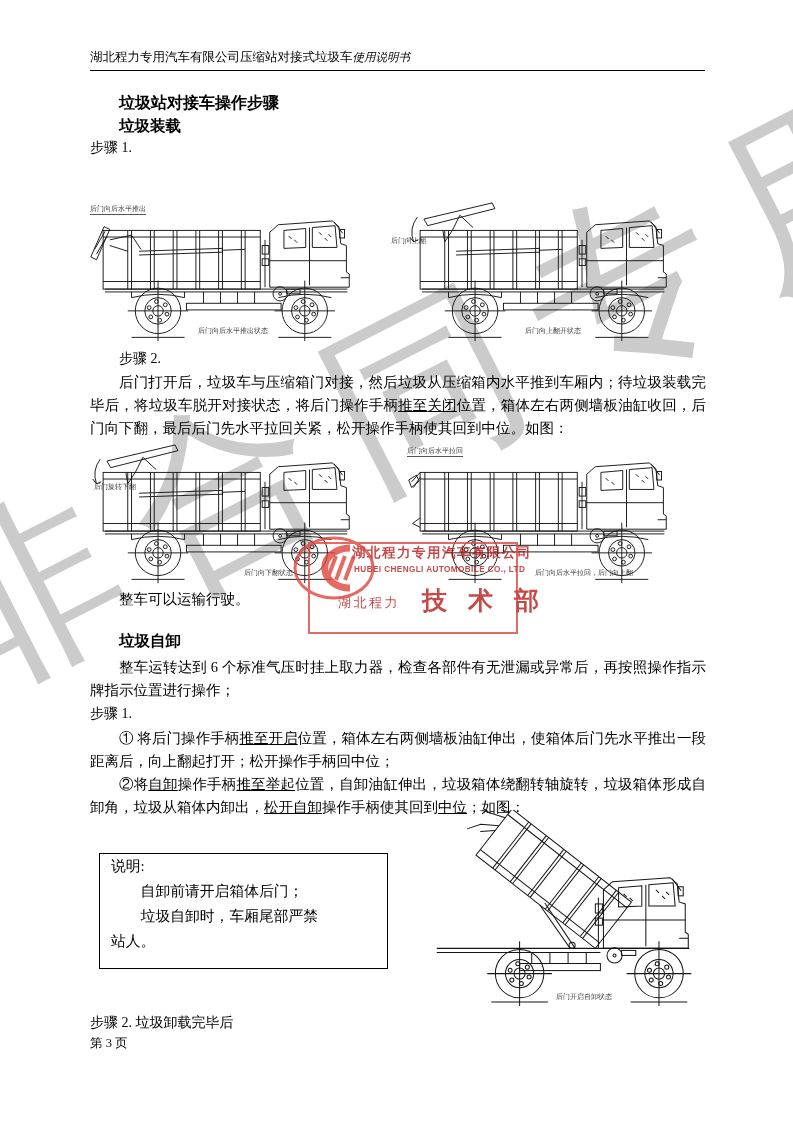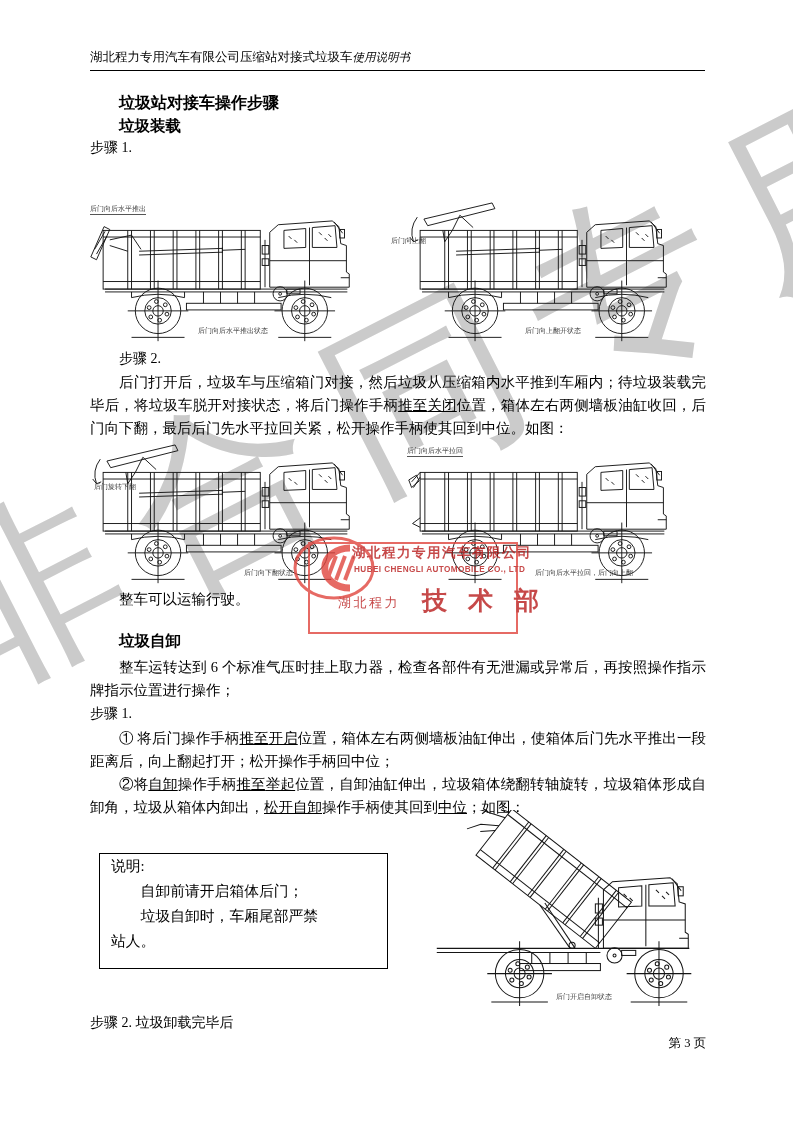--- a/index.html
+++ b/index.html
@@ -31,21 +31,21 @@
      padding:0 11px 14px 11px;font-size:14.8px;line-height:25px;z-index:2;}
   .notebox .i2{text-indent:2em;}
   
   .stamp{left:292px;top:528px;width:236px;height:112px;z-index:4;opacity:.8;
      color:#b91c1c;font-family:"Liberation Sans",sans-serif;}
   .stamp .rect{position:absolute;left:16px;top:14px;width:206px;height:88px;border:2px solid #e0453e;}
   .stamp .cn{position:absolute;left:60px;top:16px;font-size:13.5px;font-weight:bold;letter-spacing:1.5px;white-space:nowrap;}
   .stamp .en{position:absolute;left:62px;top:37px;font-size:8.2px;font-weight:bold;letter-spacing:.4px;white-space:nowrap;}
   .stamp .d1{position:absolute;left:46px;top:66px;font-size:13px;letter-spacing:2.5px;white-space:nowrap;}
   .stamp .d2{position:absolute;left:130px;top:56px;font-size:25px;font-weight:bold;letter-spacing:7px;white-space:nowrap;}
-  .footer{left:90px;top:1035px;width:616px;text-align:right;font-size:12.5px;z-index:2;}
+  .footer{left:90px;top:1035px;width:616px;text-align:left;font-size:12.5px;z-index:2;}
   svg .ln{stroke:#151515;stroke-width:1;fill:none;}
 </style>
 </head>
 <body>
 
 <div class="page">
 
   <div class="abs gray-wm">非合同专用印</div>
 
   <div class="abs hdr content">

